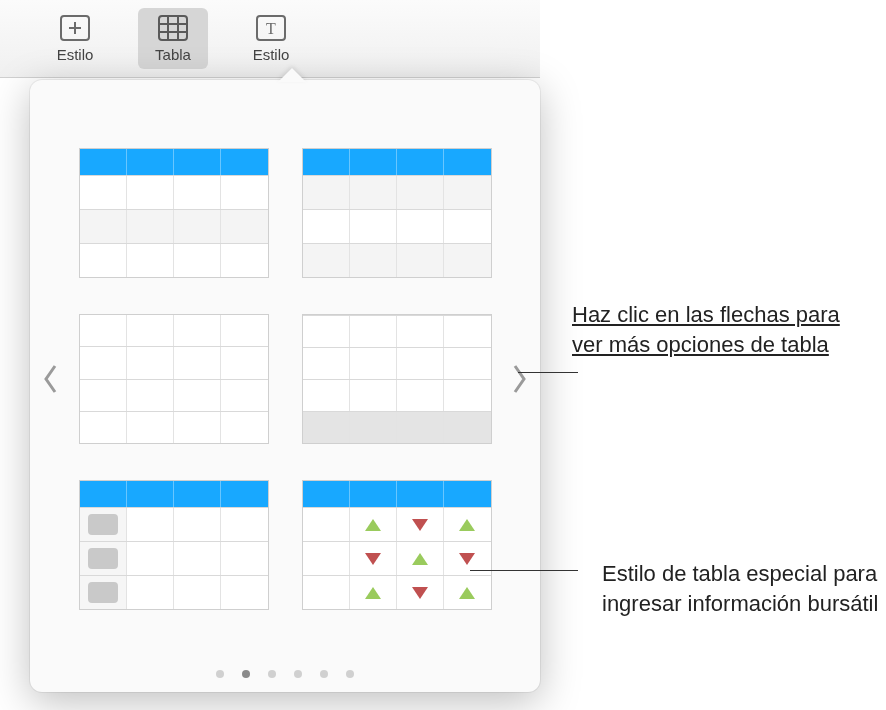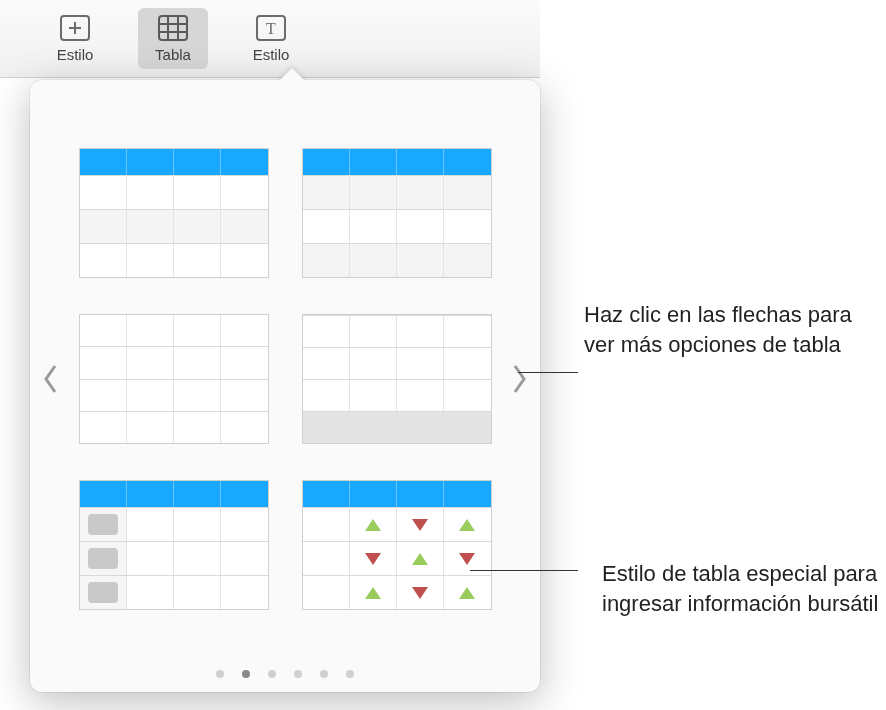--- a/index.html
+++ b/index.html
@@ -468,16 +468,16 @@
     <div class="dot"></div>
     <div class="dot active"></div>
     <div class="dot"></div>
     <div class="dot"></div>
     <div class="dot"></div>
     <div class="dot"></div>
   </div>
 </div>
 
 <div class="callout-line" style="left:518px; top:372px; width:60px;"></div>
-<div class="callout" style="left:584px; top:300px;">Haz clic en las flechas para ver más opciones de tabla</div>
+<div class="callout" style="left:572px; top:300px;text-decoration:underline;">Haz clic en las flechas para ver más opciones de tabla</div>
 
 <div class="callout-line" style="left:470px; top:570px; width:108px;"></div>
 <div class="callout" style="left:602px; top:536px;margin-top:23px;">Estilo de tabla especial para ingresar información bursátil</div>
 
 </body></html>

